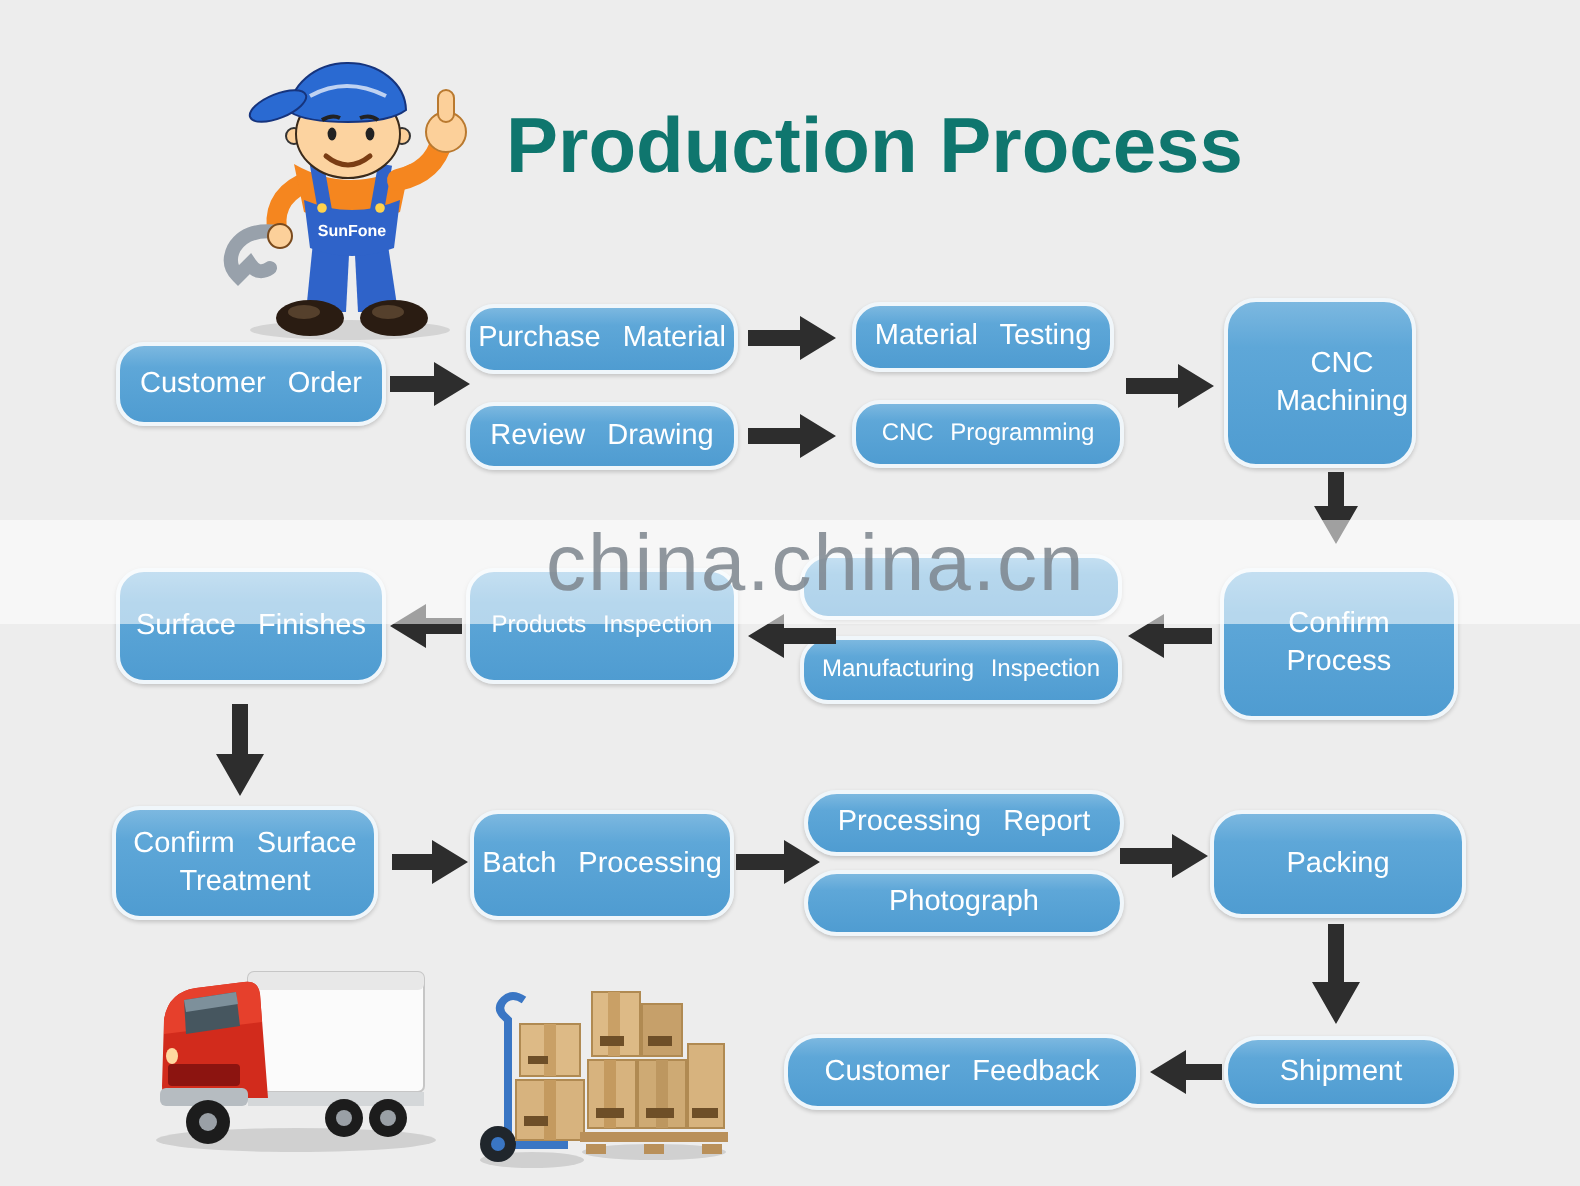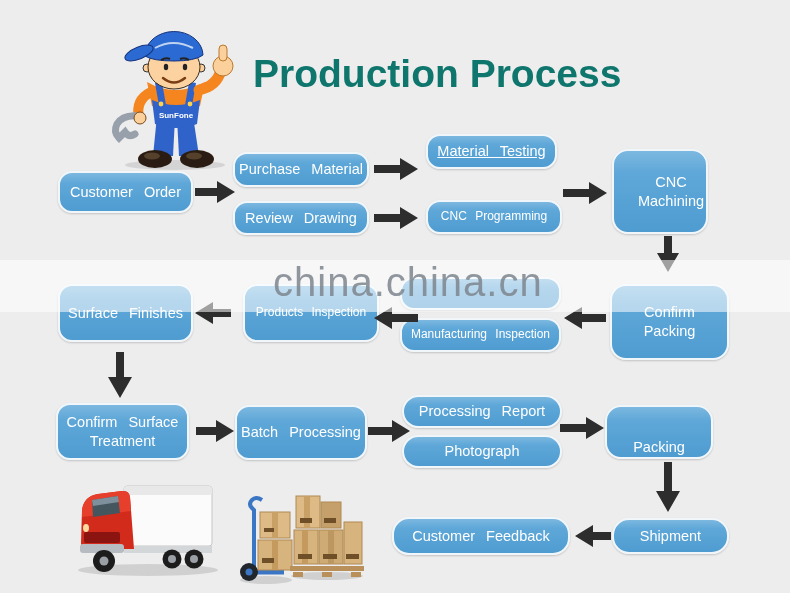--- a/index.html
+++ b/index.html
@@ -81,59 +81,59 @@
 
   <div class="node nowrap" style="left:58px;top:171px;width:135px;height:42px;">
     <span class="lbl">Customer Order</span>
     </div>
   <div class="node nowrap" style="left:233px;top:152px;width:136px;height:35px;">
     <span class="lbl">Purchase Material</span>
     </div>
   <div class="node nowrap" style="left:233px;top:201px;width:136px;height:34px;">
     <span class="lbl">Review Drawing</span>
     </div>
-  <div class="node nowrap" style="left:426px;top:134px;width:131px;height:35px;text-decoration:underline;">
+  <div class="node nowrap" style="left:426px;top:151px;width:131px;height:35px;">
     <span class="lbl">Material Testing</span>
     </div>
   <div class="node nowrap sm" style="left:426px;top:200px;width:136px;height:34px;">
     <span class="lbl">CNC Programming</span>
     </div>
   <div class="node" style="left:612px;top:149px;width:96px;height:85px;border-radius:16px;padding-left:22px;">
     <span class="lbl">CNC Machining</span>
     </div>
 
   <div class="node" style="left:610px;top:284px;width:119px;height:76px;border-radius:16px;">
-    <span class="lbl">Confirm Packing</span>
+    <span class="lbl">Confirm Process</span>
     </div>
   <div class="node" style="left:400px;top:277px;width:161px;height:33px;">
     <span class="lbl"></span>
     </div>
   <div class="node nowrap sm" style="left:400px;top:318px;width:161px;height:34px;">
     <span class="lbl">Manufacturing Inspection</span>
     </div>
-  <div class="node nowrap sm" style="left:243px;top:284px;width:136px;height:58px;">
+  <div class="node nowrap sm" style="left:233px;top:284px;width:136px;height:58px;">
     <span class="lbl">Products Inspection</span>
     </div>
   <div class="node nowrap" style="left:58px;top:284px;width:135px;height:58px;">
     <span class="lbl">Surface Finishes</span>
     </div>
 
   <div class="node" style="left:56px;top:403px;width:133px;height:57px;">
     <span class="lbl">Confirm Surface Treatment</span>
     </div>
   <div class="node nowrap" style="left:235px;top:405px;width:132px;height:55px;">
     <span class="lbl">Batch Processing</span>
     </div>
   <div class="node nowrap pill" style="left:402px;top:395px;width:160px;height:33px;">
     <span class="lbl">Processing Report</span>
     </div>
   <div class="node nowrap pill" style="left:402px;top:435px;width:160px;height:33px;">
     <span class="lbl">Photograph</span>
     </div>
-  <div class="node nowrap" style="left:605px;top:405px;width:108px;height:54px;border-radius:16px;align-items:flex-end;">
+  <div class="node nowrap" style="left:605px;top:405px;width:128px;height:54px;border-radius:16px;">
     <span class="lbl">Packing</span>
     </div>
 
   <div class="node nowrap pill" style="left:612px;top:518px;width:117px;height:36px;">
     <span class="lbl">Shipment</span>
     </div>
   <div class="node nowrap pill" style="left:392px;top:517px;width:178px;height:38px;">
     <span class="lbl">Customer Feedback</span>
     </div>
 

